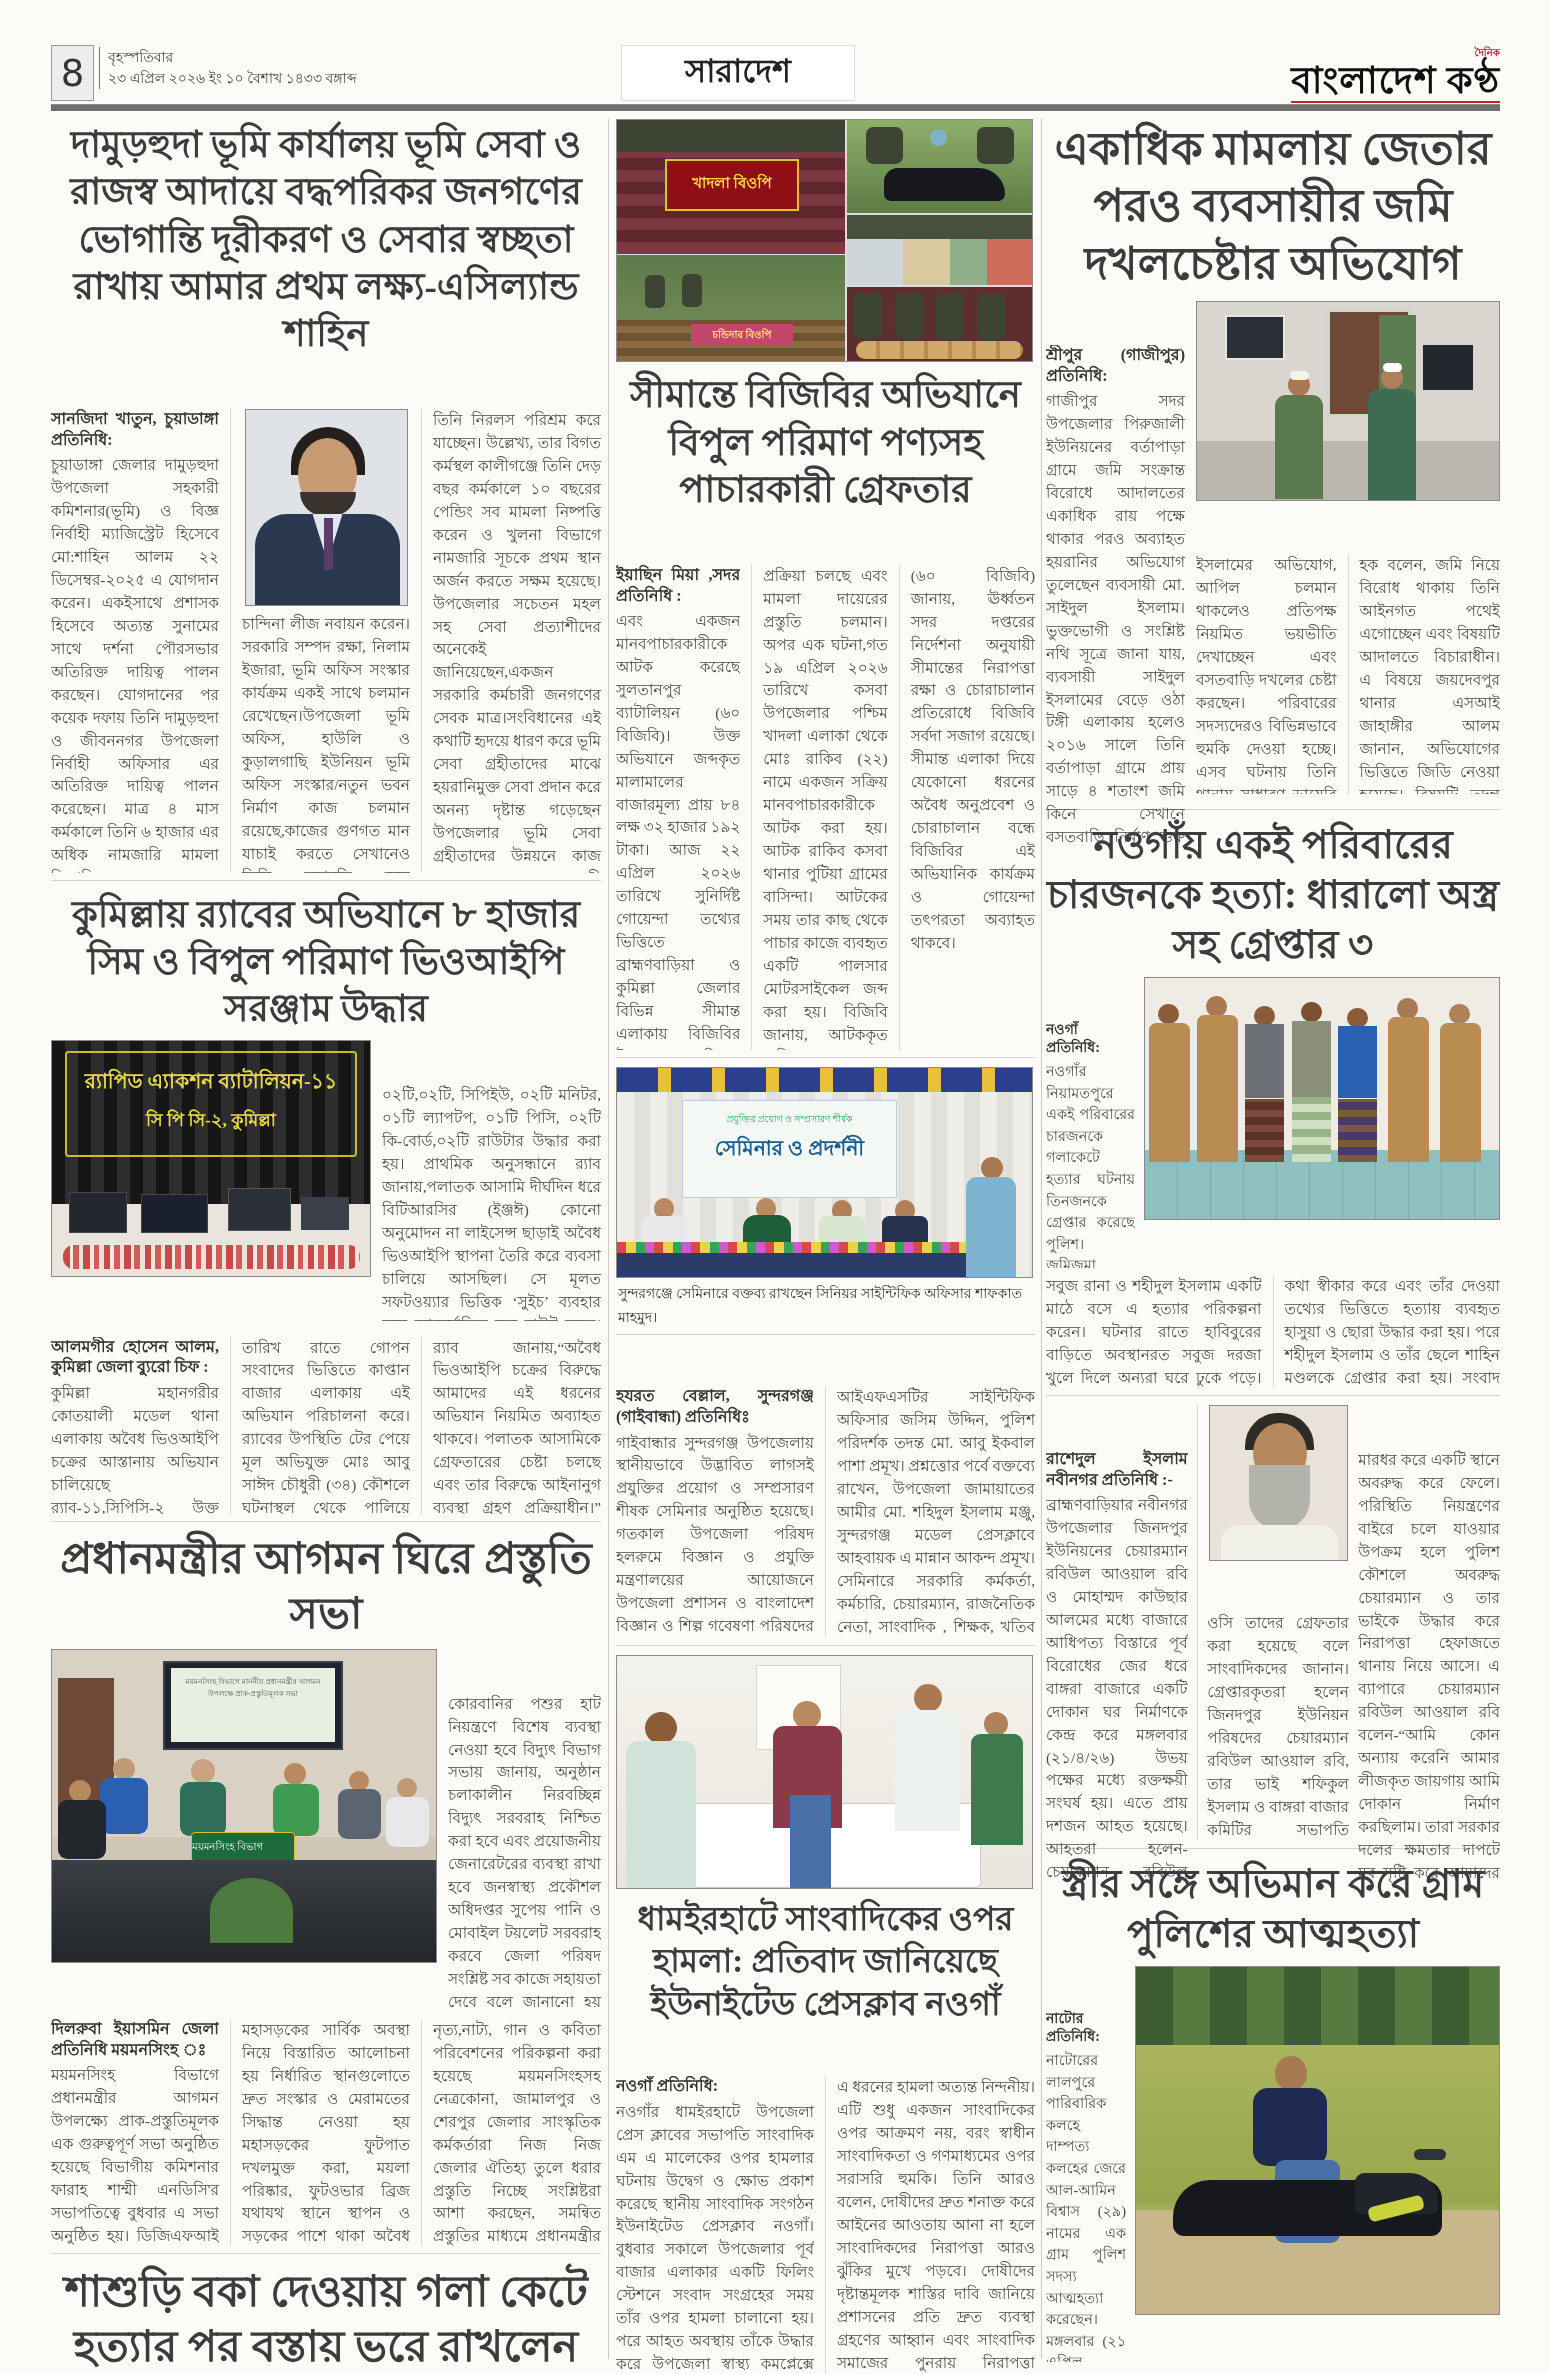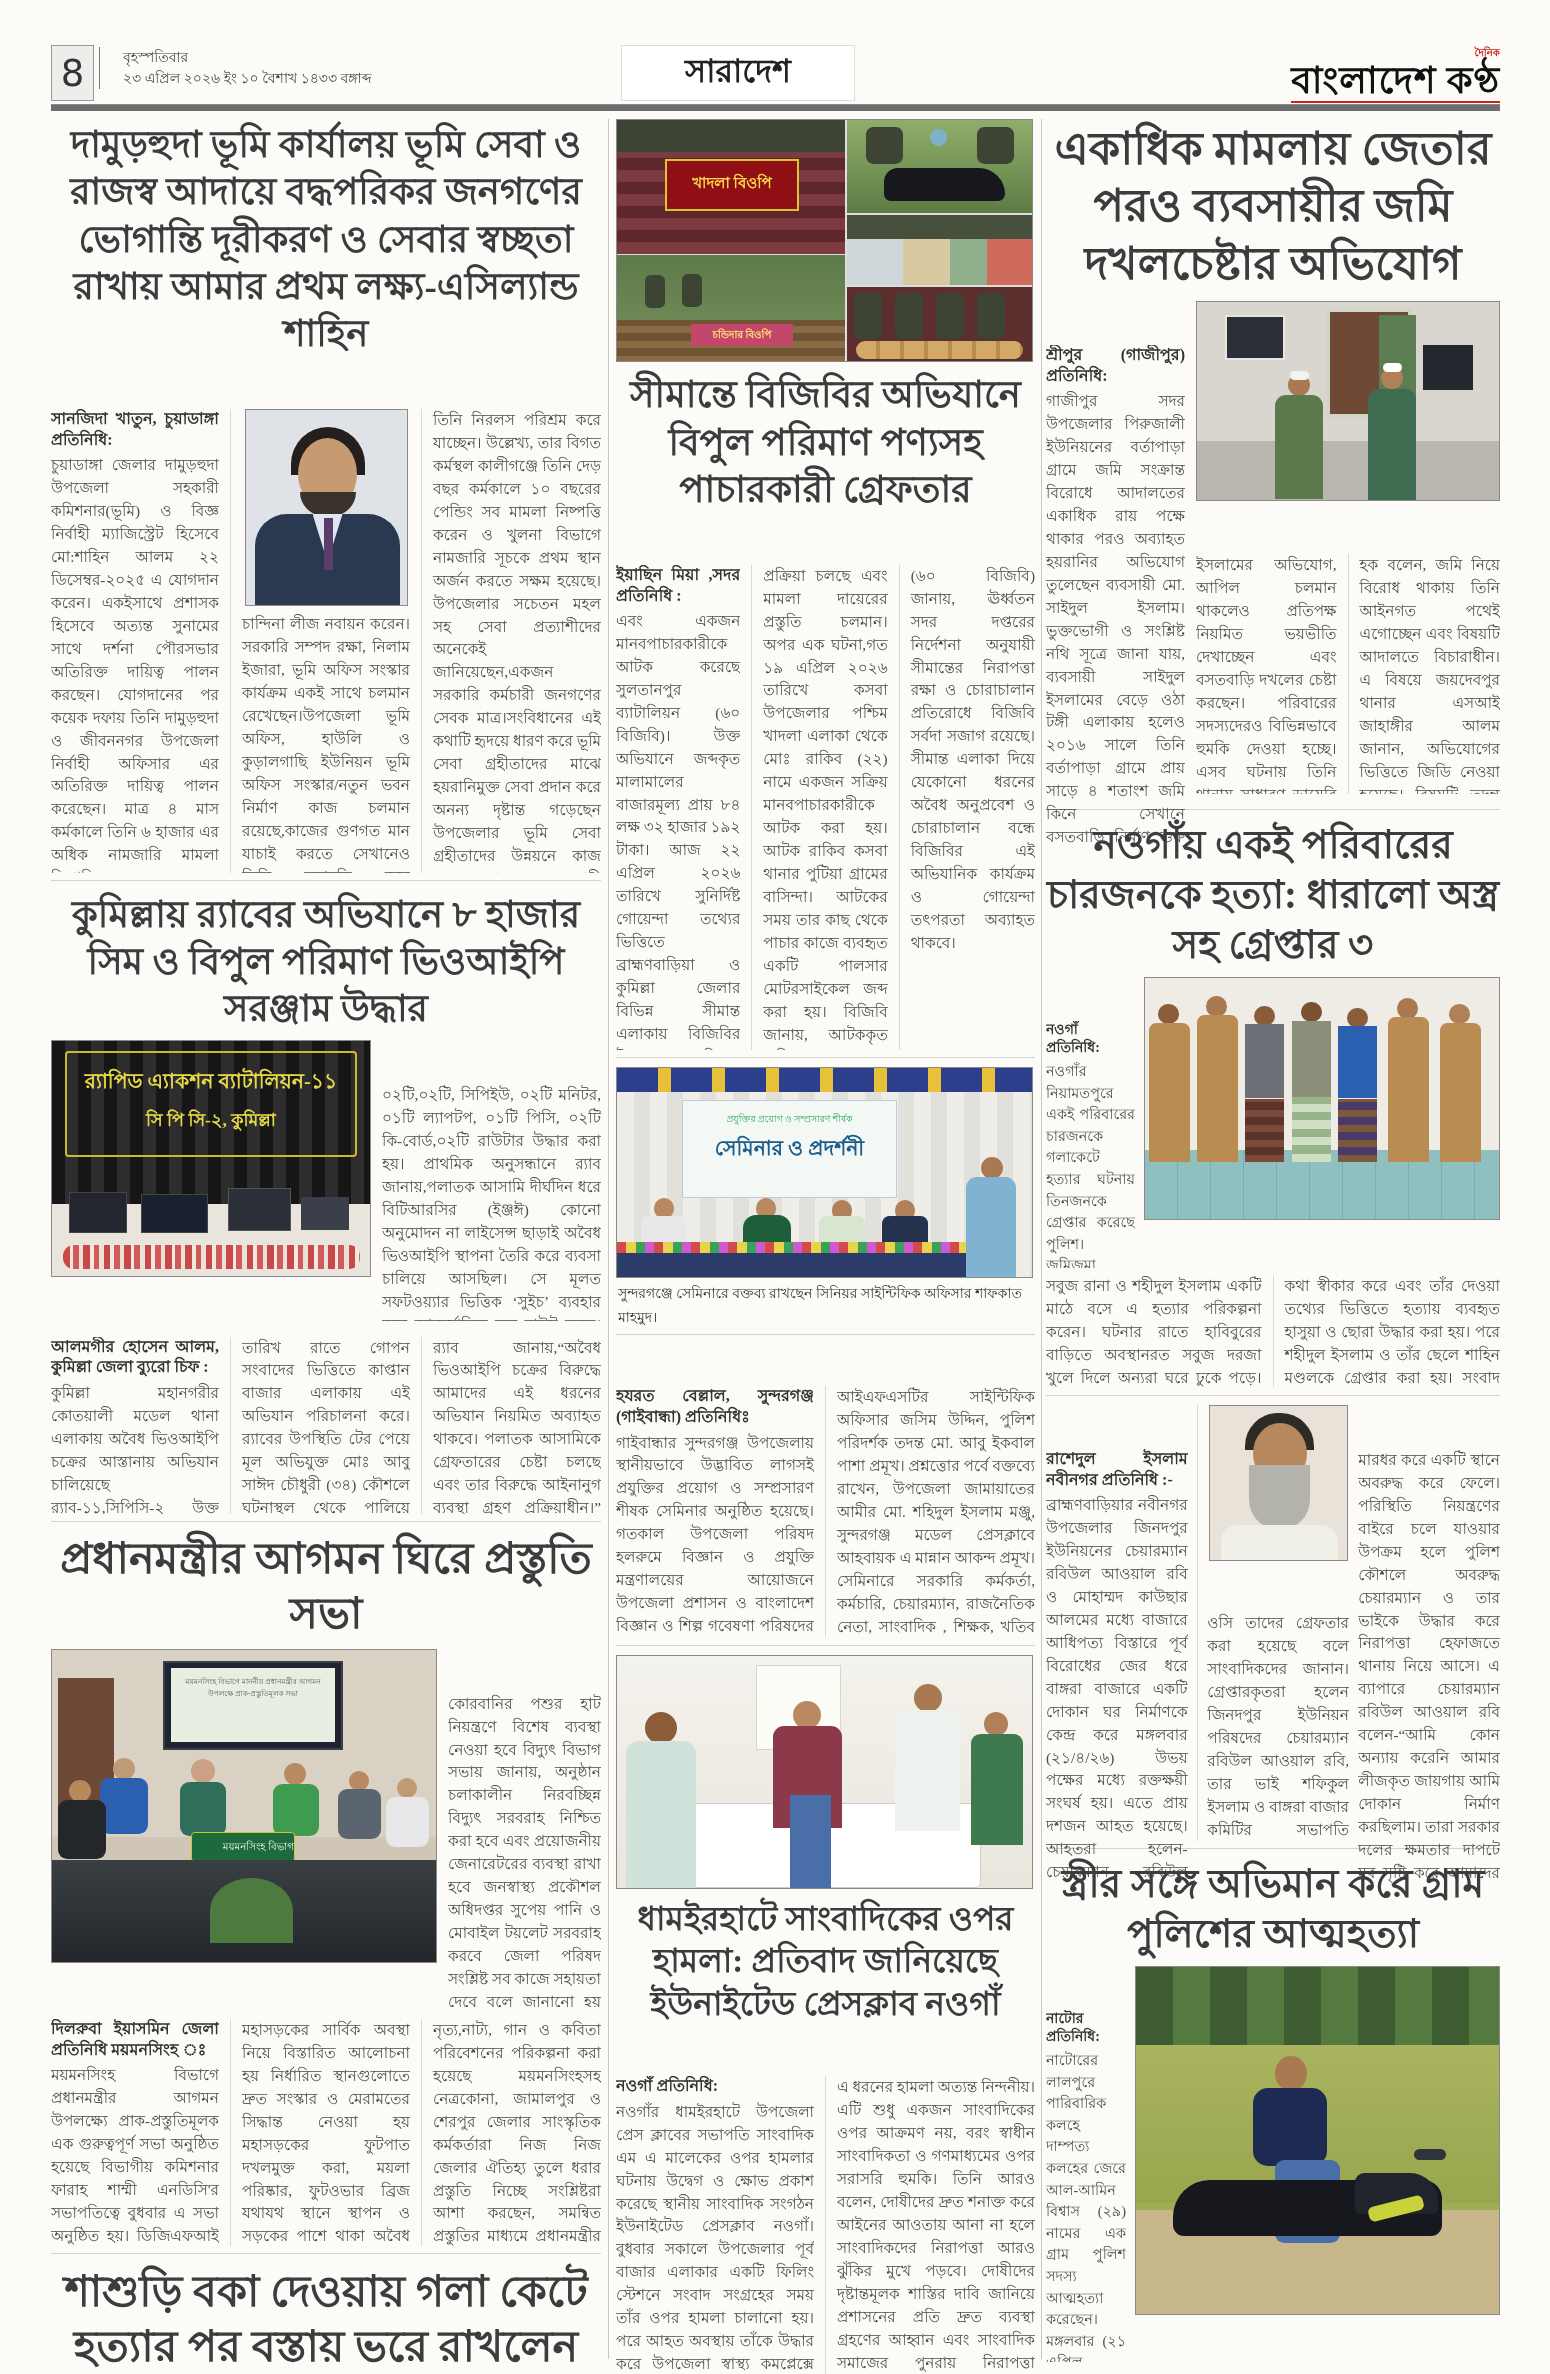--- a/index.html
+++ b/index.html
@@ -3,21 +3,21 @@
 <meta charset="utf-8">
 <style>
   html,body{margin:0;padding:0;background:#e8e8e4;}
   .page{position:relative;width:1551px;height:2375px;background:#fcfbf7;margin:0 auto;
         font-family:"Liberation Serif","DejaVu Sans",serif;color:#4a4a4a;overflow:hidden;}
   
   .hdr{position:absolute;left:51px;top:45px;width:1449px;height:58px;}
   .pgnum{position:absolute;left:0;top:0;width:41px;height:54px;border:0.9px solid #999;
          background:#ededeb;display:flex;align-items:center;justify-content:center;
          font-size:37px;color:#333;font-family:"DejaVu Sans",sans-serif;}
-  .dateblk{position:absolute;left:48px;top:1.9px;border-left:1.9px solid #777;padding-left:23px;
+  .dateblk{position:absolute;left:48px;top:1.9px;border-left:1.9px solid #777;padding-left:8px;
            font-size:14px;line-height:1.5;color:#444;}
   .secbox{position:absolute;left:570px;top:0px;width:232px;height:54px;background:#fff;
           border:0.9px solid #ddd;display:flex;align-items:center;justify-content:center;
           font-size:32px;font-weight:bold;color:#222;}
   .mast{position:absolute;right:0;top:0;text-align:right;}
   .mast .pre{display:block;font-size:10.2px;color:#c22;font-weight:bold;}
   .mast .main{font-size:37px;font-weight:bold;color:#111;letter-spacing:0.9px;line-height:1.05;
               border-bottom:2.8px solid #c22;}
   .headrule{position:absolute;left:51px;top:104px;width:1449px;height:5.6px;
             border-top:0.9px solid #888;background:#6e6e6e;}
@@ -132,21 +132,21 @@
           <div class="head" style="left:232px;top:113px;width:22px;height:22px;background:#b98a62"></div>
           <div class="shape" style="left:221px;top:134px;width:46px;height:52px;background:#3f9b4f;border-radius:9.3px"></div>
           <div class="head" style="left:61px;top:108px;width:22px;height:22px;background:#c09a74"></div>
           <div class="shape" style="left:48px;top:128px;width:48px;height:56px;background:#2b5fb0;border-radius:9.3px"></div>
           <div class="head" style="left:16.7px;top:130px;width:22px;height:22px;background:#b78a5e"></div>
           <div class="shape" style="left:5.6px;top:150px;width:48px;height:59px;background:#23262b;border-radius:9.3px"></div>
           <div class="head" style="left:297px;top:121px;width:20.4px;height:20.4px;background:#b98a62"></div>
           <div class="shape" style="left:286px;top:139px;width:43px;height:50px;background:#5a6570;border-radius:9.3px"></div>
           <div class="head" style="left:345px;top:128px;width:20.4px;height:20.4px;background:#c09a74"></div>
           <div class="shape" style="left:334px;top:147px;width:43px;height:50px;background:#e8e8ea;border-radius:9.3px"></div>
-          <div class="shape" style="left:139px;top:182px;width:102px;height:28px;background:#1d6b3c;border:1.9px solid #d8c430;border-radius:3.7px;color:#fff;font-size:10.2px;text-align:right;line-height:28px"><span>ময়মনসিংহ বিভাগ</span></div>
+          <div class="shape" style="left:139px;top:182px;width:102px;height:28px;background:#1d6b3c;border:1.9px solid #d8c430;border-radius:3.7px;color:#fff;font-size:10.2px;text-align:left;line-height:28px"><span>ময়মনসিংহ বিভাগ</span></div>
           <div class="shape" style="left:0;bottom:0;width:100%;height:102px;background:linear-gradient(#3a3f44,#23272b)"></div>
           <div class="shape" style="left:158px;bottom:18.6px;width:83px;height:65px;background:#4c7a3f;border-radius:50% 50% 0 0"></div>
         </div>
         <div class="col" style="height:314px">
           <span>কোরবানির পশুর হাট নিয়ন্ত্রণে বিশেষ ব্যবস্থা নেওয়া হবে বিদ্যুৎ বিভাগ সভায় জানায়, অনুষ্ঠান চলাকালীন নিরবচ্ছিন্ন বিদ্যুৎ সরবরাহ নিশ্চিত করা হবে এবং প্রয়োজনীয় জেনারেটরের ব্যবস্থা রাখা হবে জনস্বাস্থ্য প্রকৌশল অধিদপ্তর সুপেয় পানি ও মোবাইল টয়লেট সরবরাহ করবে জেলা পরিষদ সংশ্লিষ্ট সব কাজে সহায়তা দেবে বলে জানানো হয় নিরাপত্তা ব্যবস্থার বিষয়ে হাইওয়ে পুলিশ, ডিজিএফআই, এনএসআই এ নজরদারি করবে।</span>
         </div>
       </div>
       <div class="cols" style="height:271px;margin-top:9.3px">
         <div class="col">
           <div class="byline">দিলরুবা ইয়াসমিন জেলা প্রতিনিধি ময়মনসিংহ ঃ</div>

